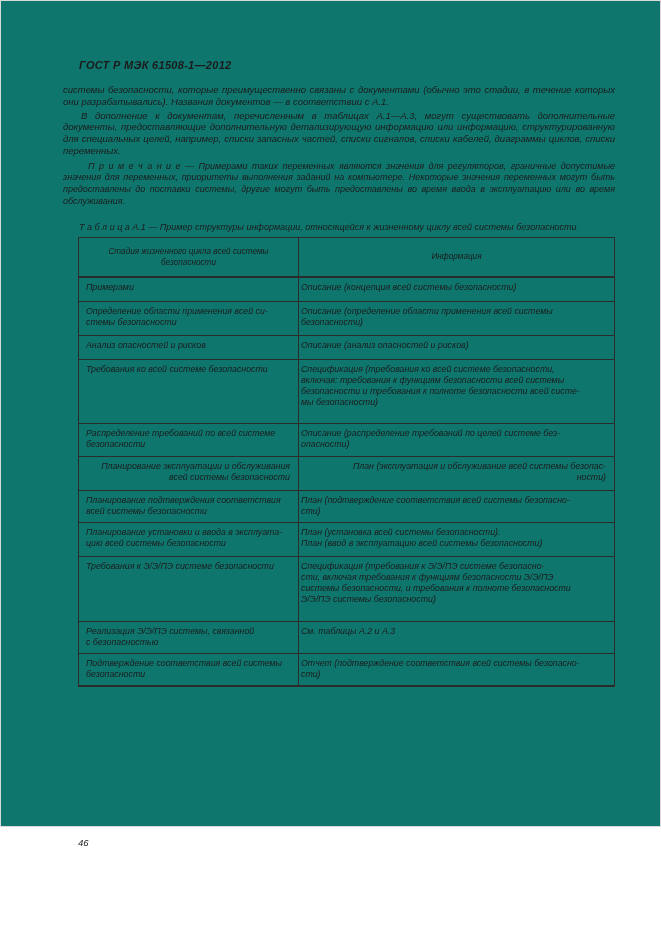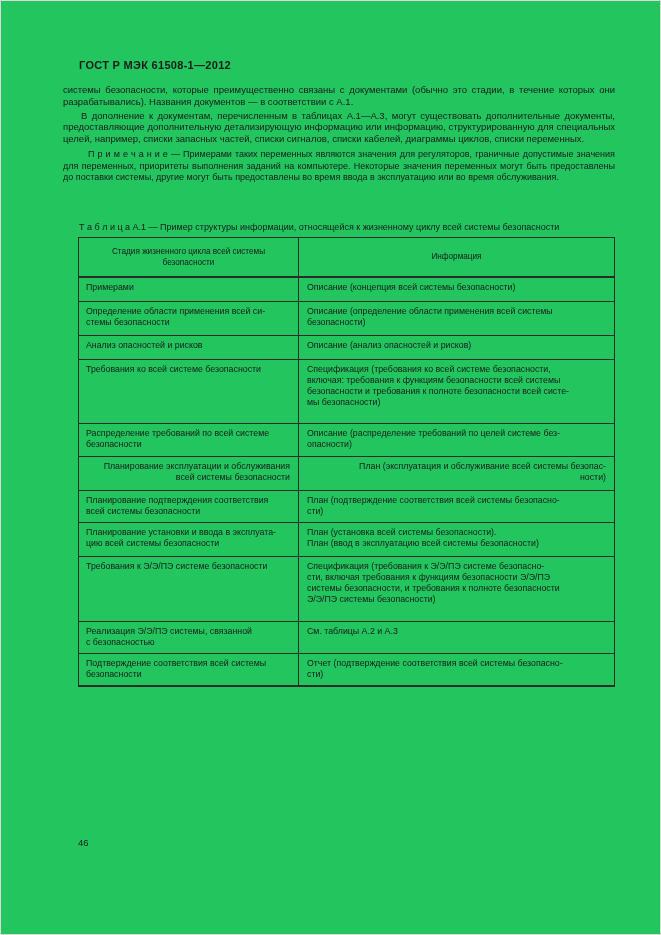--- a/index.html
+++ b/index.html
@@ -6,23 +6,24 @@
   html, body { background: #ffffff; }
   body {
     width: 661px; height: 935px;
     font-family: "Liberation Sans", sans-serif;
     color: #1b1b1b;
     position: relative;
     overflow: hidden;
   }
   .page {
     position: absolute; left: 0; top: 0;
-    width: 661px; height: 935px;
-    background: #22c55e;
+    width: 661px; height: 827px;
+    background: #0f766e;
     border: 1px solid #d9d9d9;
+    font-style: italic;
   }
   .running-header {
     position: absolute; left: 78px; top: 58px;
     font-size: 11px; font-weight: bold; letter-spacing: 0.3px;
     white-space: nowrap;
   }
   .body-text {
     position: absolute; left: 62px; top: 83px; width: 552px;
   }
   .para {
@@ -58,21 +59,21 @@
     padding: 2px 6px;
   }
   .gost-table th.col-stage, .gost-table td.col-stage {
     width: 220px;
     border-right: 1.5px solid #2b2b2b;
   }
   .gost-table td {
     font-size: 8.8px; line-height: 11px;
     padding: 4px 8px 5px 7px;
   }
-  .gost-table td.col-info { padding-left: 8px; margin-top: 30px; }
+  .gost-table td.col-info { padding-left: 2px; margin-top: 30px; }
   .gost-table tbody tr:last-child td { border-bottom: 2px solid #2b2b2b; }
   .page-number {
     position: absolute; left: 77px; top: 836px;
     font-size: 9.5px;
   }
 </style>
 </head>
 <body>
 
 <div class="page">

